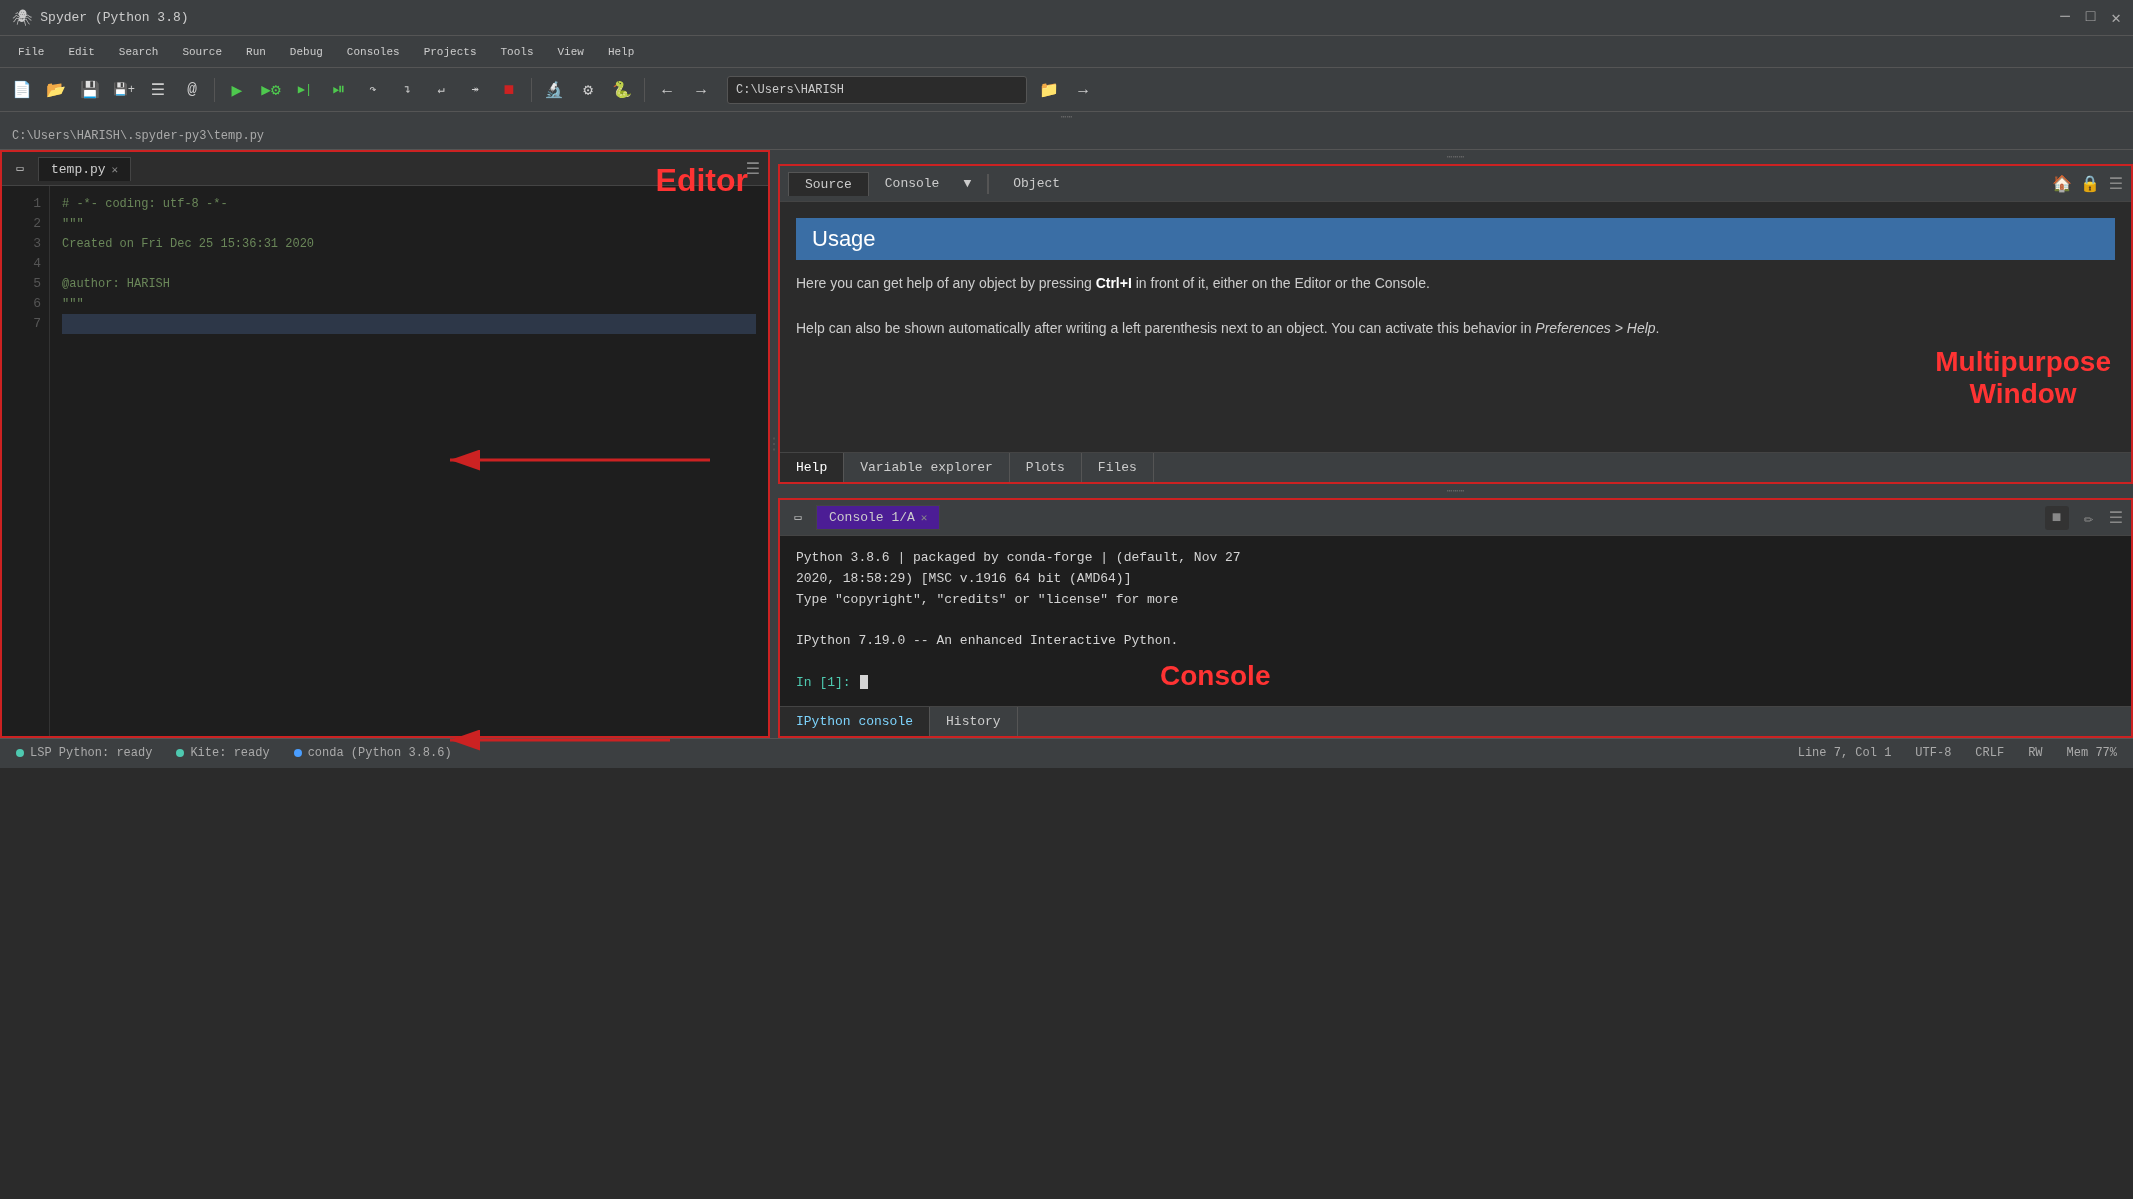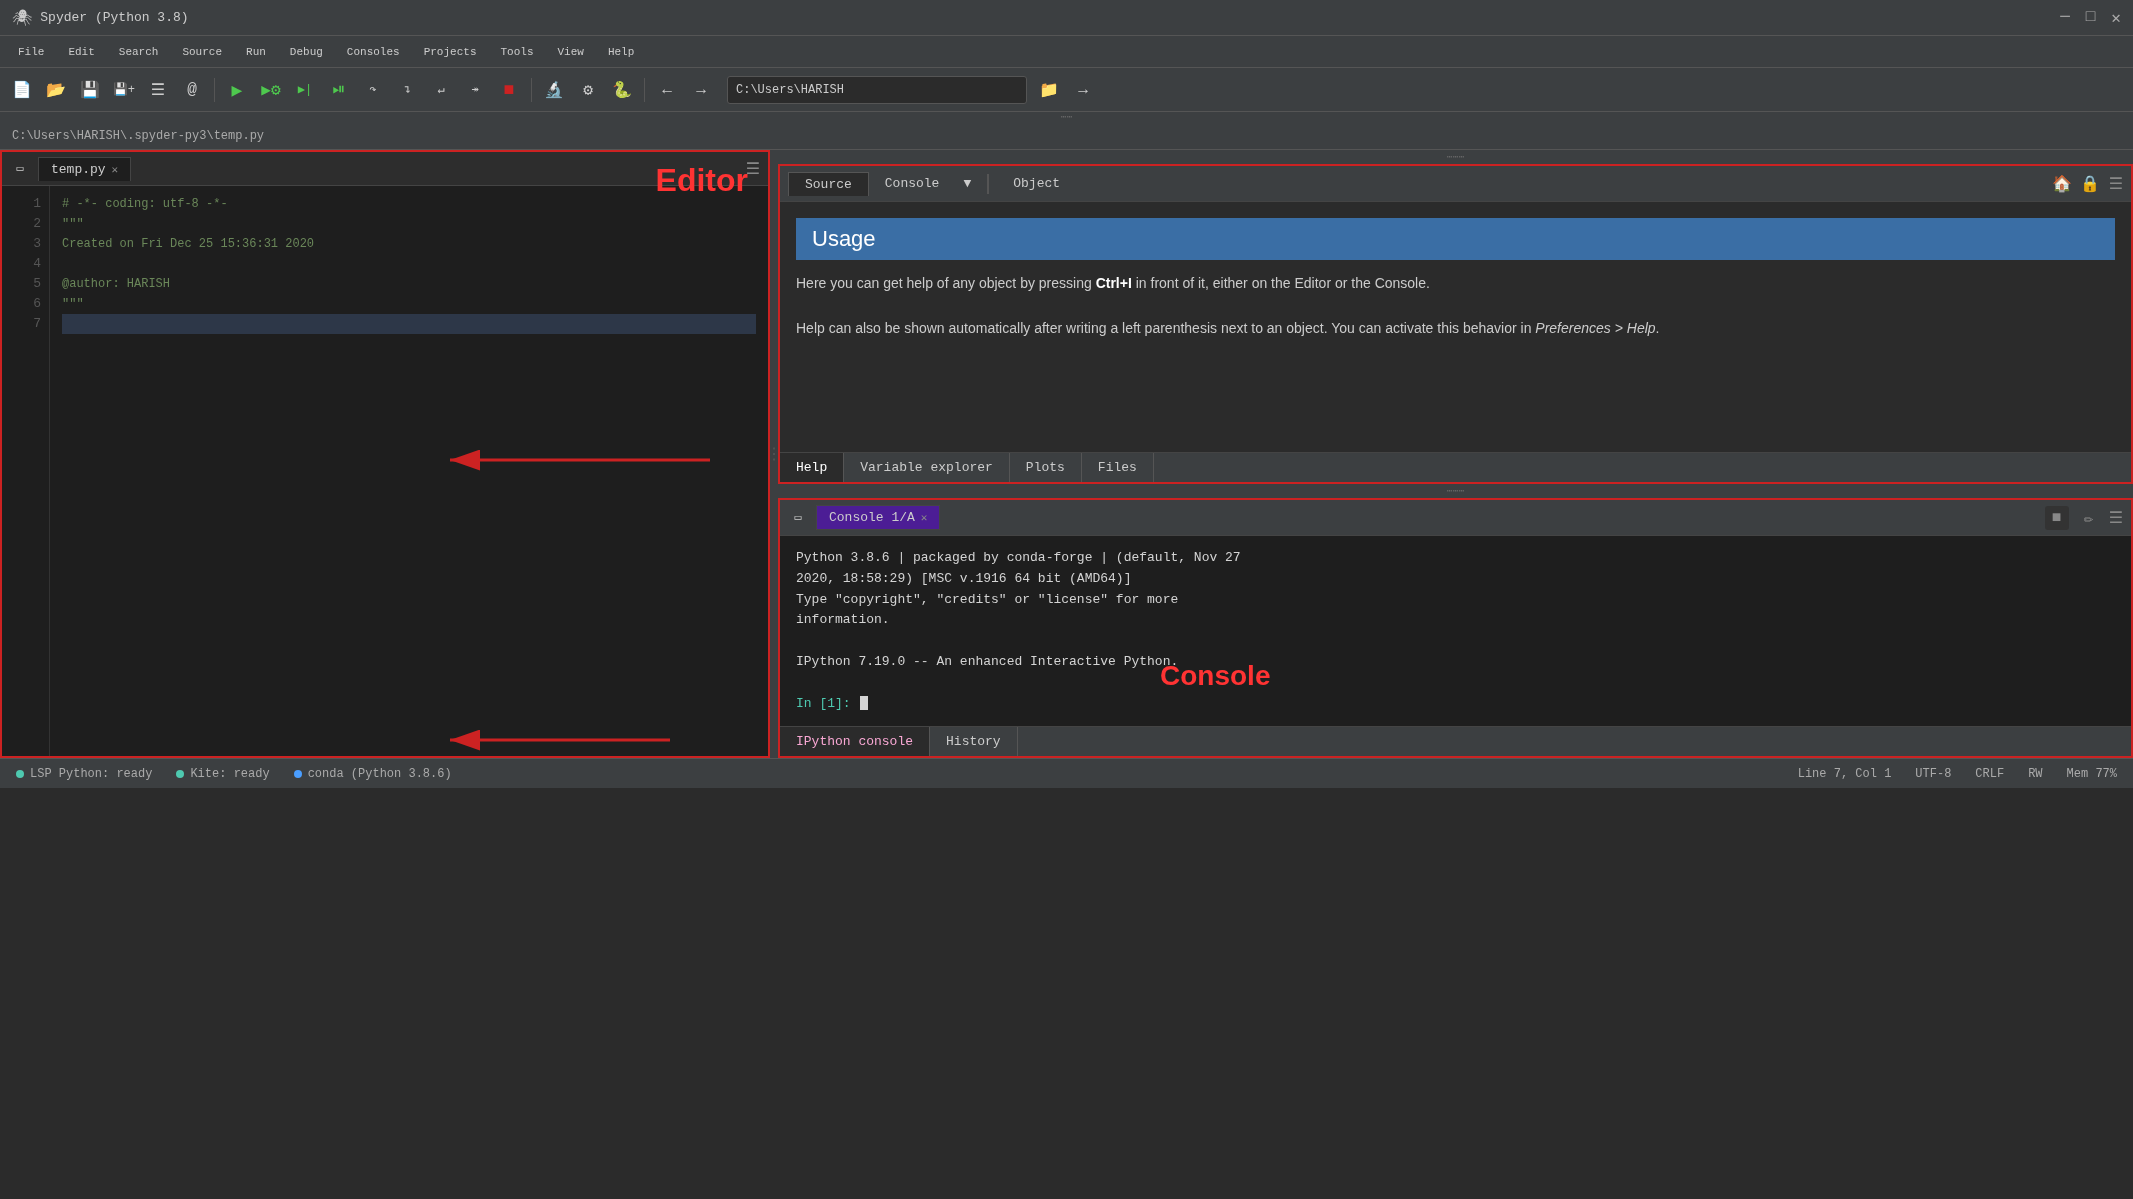--- a/index.html
+++ b/index.html
@@ -359,21 +359,21 @@
       font-size: 13px;
       color: #ccc;
       cursor: pointer;
       height: 100%;
       display: flex;
       align-items: center;
       border-right: 1px solid #555;
     }
     .console-bottom-tab.active {
       background: #2b2b2b;
-      color: #f9a8d4;
+      color: #7dd3fc;
     }
 
     
     #status-bar {
       display: flex;
       align-items: center;
       justify-content: space-between;
       background: #3c3f41;
       height: 30px;
       padding: 0 16px;
@@ -625,20 +625,23 @@
           <span>Variable explorer</span>
         </div>
         <div class="help-bottom-tab">
           <span>Plots</span>
         </div>
         <div class="help-bottom-tab">
           <span>Files</span>
         </div>
       </div>
 
+      <div id="multipurpose-annotation">
+        Multipurpose<br>Window
+      </div>
     </div>
 
     <div class="drag-handle" style="height:14px;">
       <span>⋯⋯⋯</span>
     </div>
 
     <div id="console-panel" class="pane-wrapper">
       <div id="console-tabs">
         <div style="display:flex;align-items:center;gap:8px;">
           <div class="toolbar-btn" style="width:20px;height:20px;font-size:12px;">▭</div>
@@ -651,21 +654,20 @@
           <div class="toolbar-btn" style="width:24px;height:24px;color:#888;background:#333;">■</div>
           <div class="toolbar-btn" style="width:24px;height:24px;color:#888;">✏</div>
           <div class="hamburger-menu">☰</div>
         </div>
       </div>
 
       <div id="console-content">
         <div>Python 3.8.6 | packaged by conda-forge | (default, Nov 27</div>
         <div>2020, 18:58:29) [MSC v.1916 64 bit (AMD64)]</div>
         <div>Type "copyright", "credits" or "license" for more</div>
-        <div>information.</div>
         <br>
         <div>IPython 7.19.0 -- An enhanced Interactive Python.</div>
         <br>
         <div>
           <span class="console-prompt">In [1]:</span>
           <span style="display:inline-block;width:8px;height:14px;background:#d4d4d4;vertical-align:middle;margin-left:2px;"></span>
         </div>
       </div>
 
       <div id="console-annotation">Console</div>

